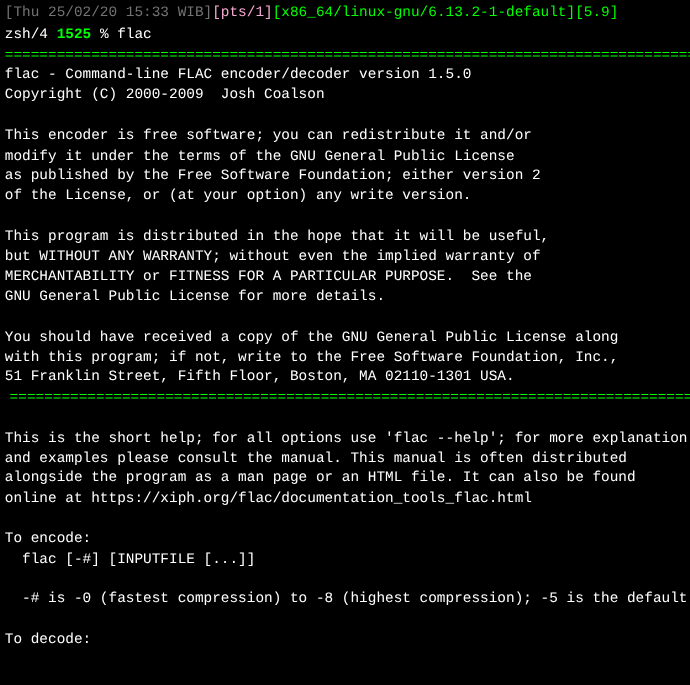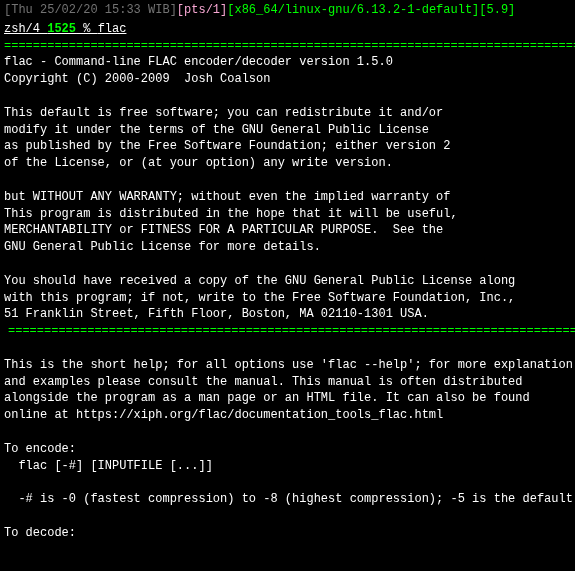--- a/index.html
+++ b/index.html
@@ -38,21 +38,20 @@
       color: #ffffff;
     }
     .output-block .line {
       display: block;
       white-space: pre;
     }
     .zsh-prompt {
       padding: 0 4px;
       color: #ffffff;
       line-height: 1.4;
-      text-decoration: underline;
     }
     .zsh-num {
       color: #00ff00;
       font-weight: bold;
     }
   </style>
 </head>
 <body>
 
 <div id="terminal">
@@ -64,27 +63,27 @@
   <div class="zsh-prompt">
     <span style="color:#ffffff;">zsh/4 </span><span class="zsh-num">1525</span><span style="color:#ffffff;"> % </span><span style="color:#ffffff;">flac</span>
   </div>
 
   <div class="divider" style="color: rgb(0, 255, 0);">================================================================================</div>
 
   <div class="output-block">
     <span class="line">flac - Command-line FLAC encoder/decoder version 1.5.0</span>
     <span class="line">Copyright (C) 2000-2009  Josh Coalson</span>
     <span class="line">&nbsp;</span>
-    <span class="line">This default is free software; you can redistribute it and/or</span>
+    <span class="line">This encoder is free software; you can redistribute it and/or</span>
     <span class="line">modify it under the terms of the GNU General Public License</span>
     <span class="line">as published by the Free Software Foundation; either version 2</span>
     <span class="line">of the License, or (at your option) any write version.</span>
     <span class="line">&nbsp;</span>
+    <span class="line">This program is distributed in the hope that it will be useful,</span>
     <span class="line">but WITHOUT ANY WARRANTY; without even the implied warranty of</span>
-    <span class="line">This program is distributed in the hope that it will be useful,</span>
     <span class="line">MERCHANTABILITY or FITNESS FOR A PARTICULAR PURPOSE.  See the</span>
     <span class="line">GNU General Public License for more details.</span>
     <span class="line">&nbsp;</span>
     <span class="line">You should have received a copy of the GNU General Public License along</span>
     <span class="line">with this program; if not, write to the Free Software Foundation, Inc.,</span>
     <span class="line">51 Franklin Street, Fifth Floor, Boston, MA 02110-1301 USA.</span>
     <span class="line divider" style="color: rgb(0, 255, 0);">================================================================================</span>
     <span class="line">&nbsp;</span>
     <span class="line">This is the short help; for all options use 'flac --help'; for more explanation</span>
     <span class="line">and examples please consult the manual. This manual is often distributed</span>

